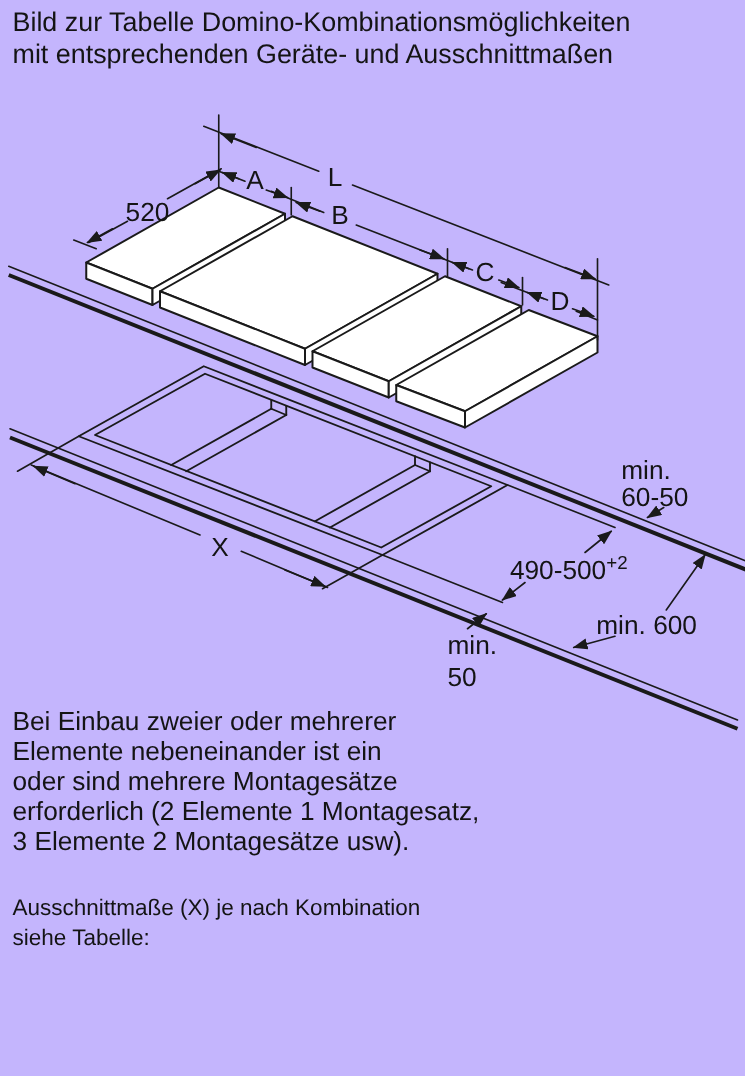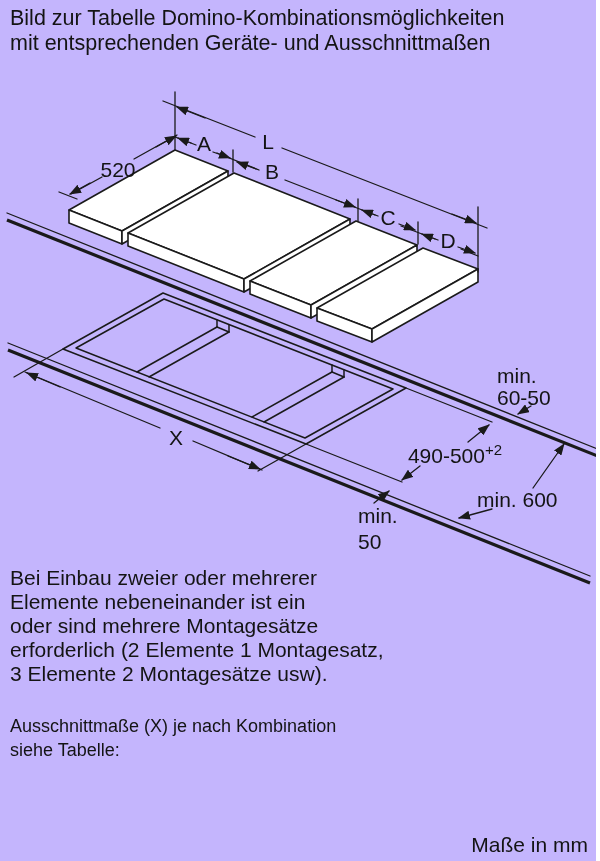--- a/index.html
+++ b/index.html
@@ -176,15 +176,14 @@
     </g>
   </svg>
 
   <div id="note-mounting" class="txt">Bei Einbau zweier oder mehrerer
 Elemente nebeneinander ist ein
 oder sind mehrere Montagesätze
 erforderlich (2 Elemente 1 Montagesatz,
 3 Elemente 2 Montagesätze usw).</div>
   <div id="note-cutout" class="txt">Ausschnittmaße (X) je nach Kombination
 siehe Tabelle:</div>
-  <div id="footer-units" class="txt">Maße in mm</div>
 
 </div>
 
 </body></html>

